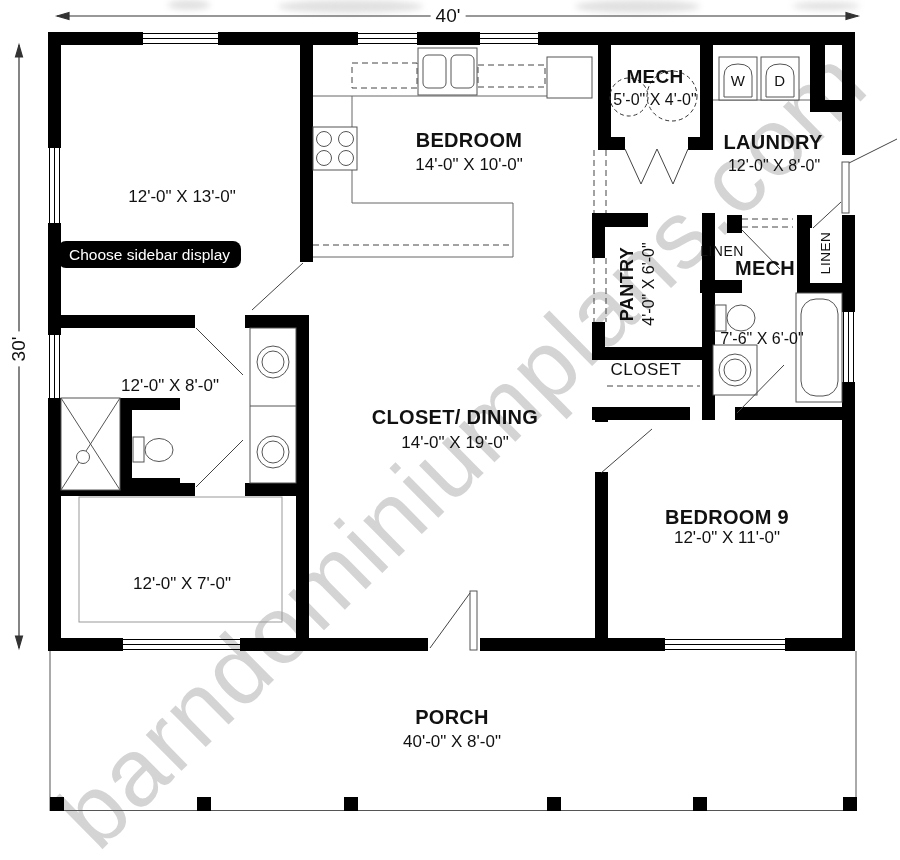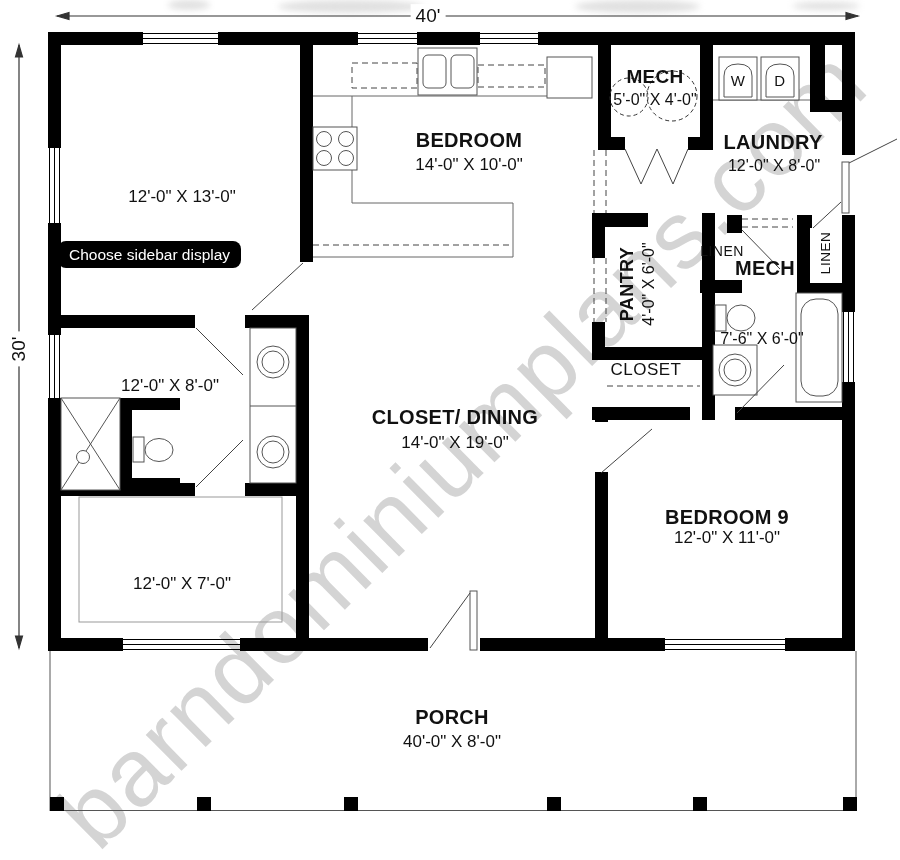--- a/index.html
+++ b/index.html
@@ -285,18 +285,18 @@
 
   <div class="lbl nm" style="left:727px;top:517px">BEDROOM 9</div>
   <div class="lbl dm" style="left:727px;top:538px">12'-0" X 11'-0"</div>
 
   <div class="lbl nm" style="left:452px;top:717px">PORCH</div>
   <div class="lbl dm" style="left:452px;top:742px">40'-0" X 8'-0"</div>
 
   <div class="lbl sm" style="left:738px;top:81px">W</div>
   <div class="lbl sm" style="left:780px;top:81px">D</div>
 
-  <div class="lbl dimlbl" style="left:428px;top:16px">40'</div>
+  <div class="lbl dimlbl" style="left:448px;top:16px">40'</div>
   <div class="lbl rot dimlbl" style="left:19px;top:349px">30'</div>
 
   <div id="tooltip">Choose sidebar display</div>
 
 </div>
 
 </body></html>

